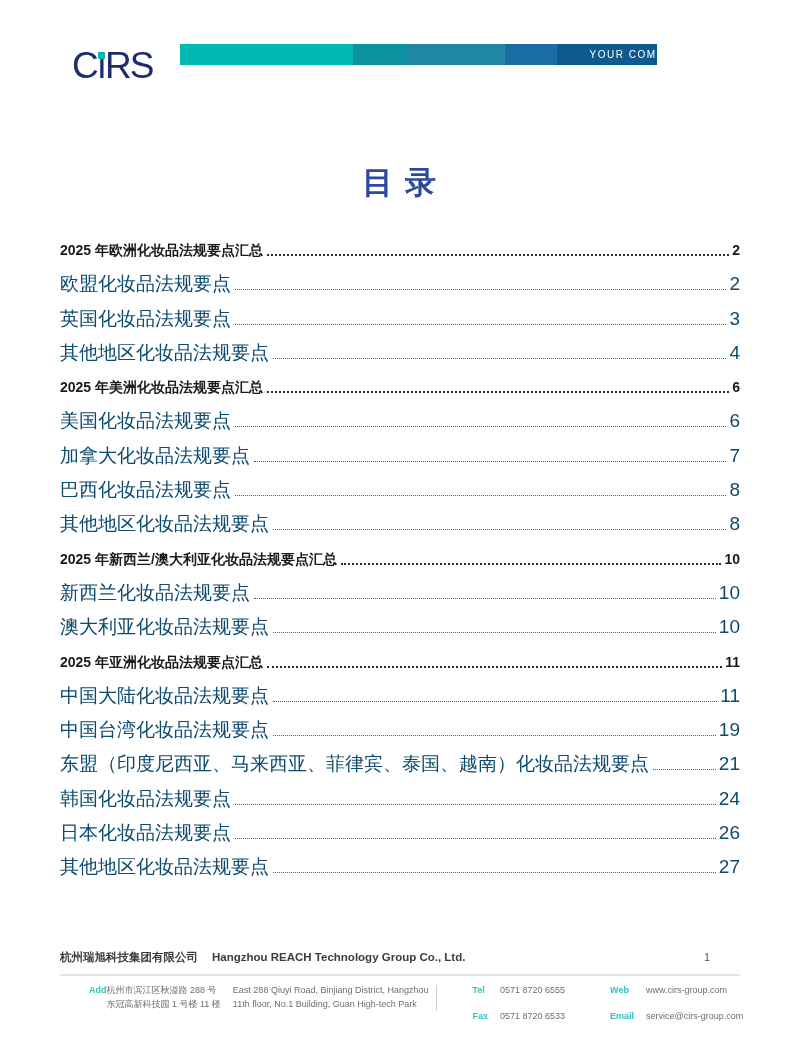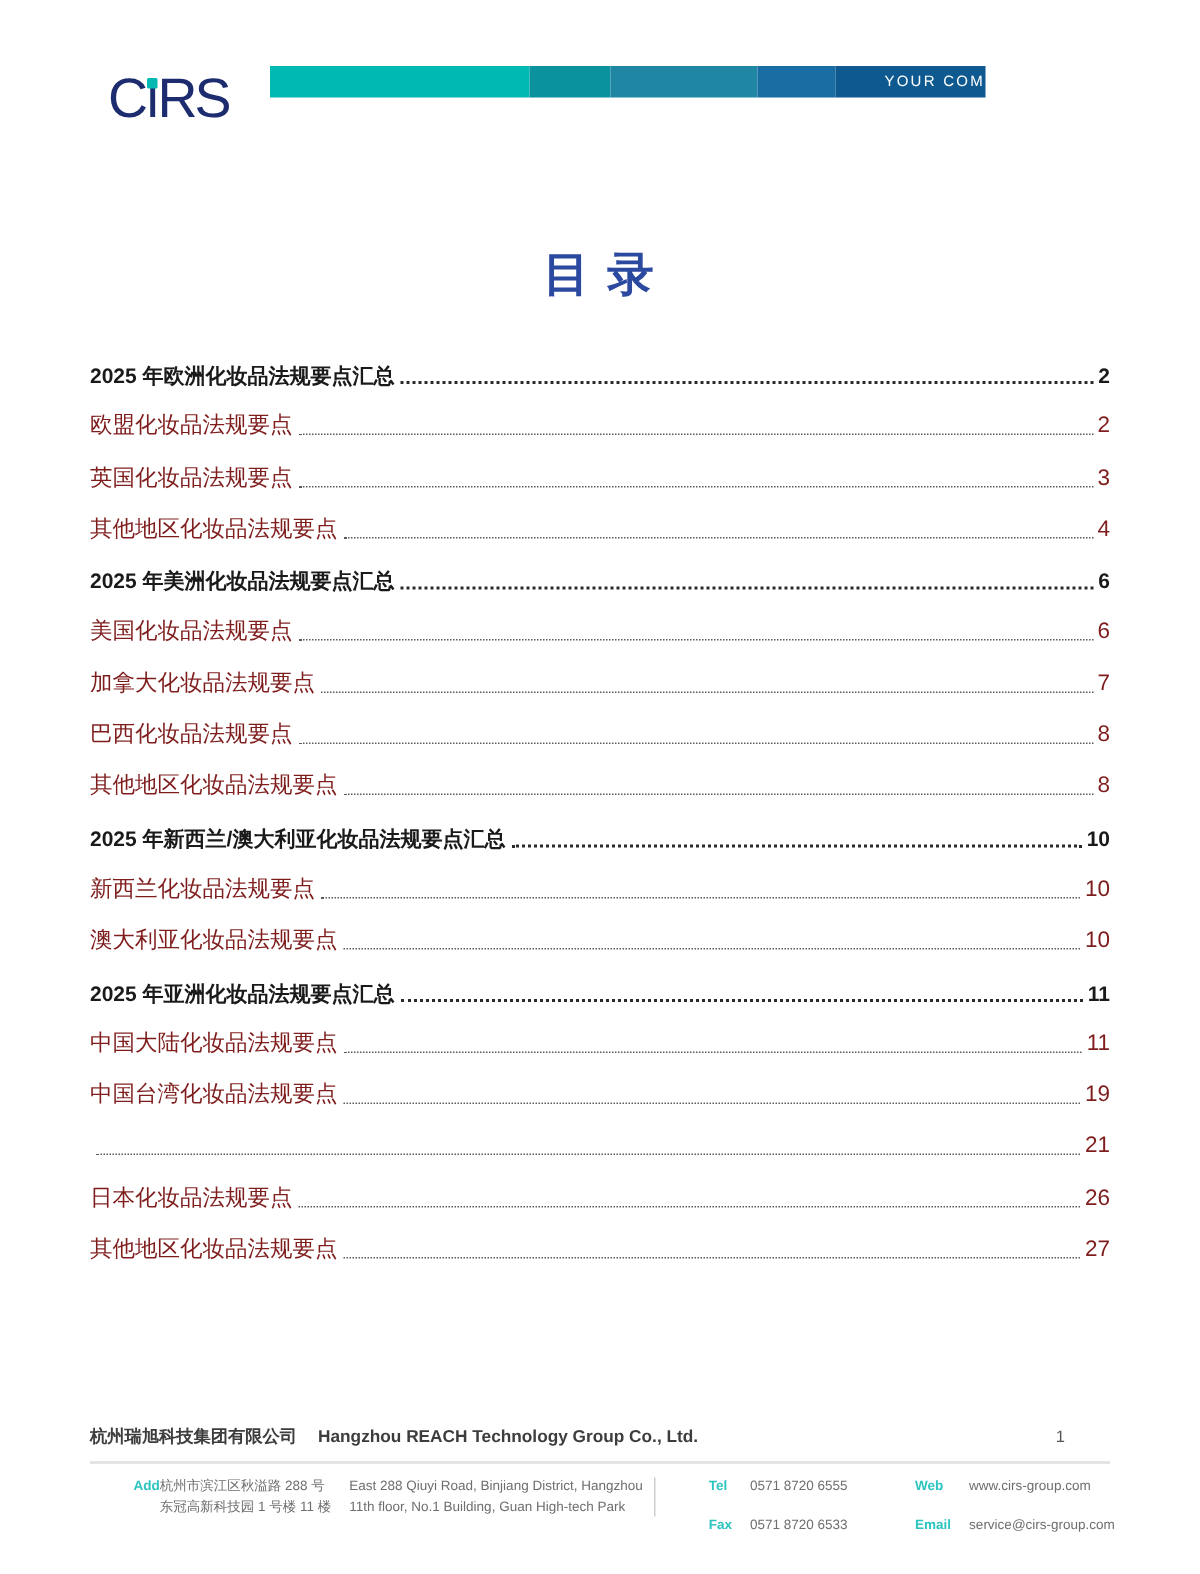--- a/index.html
+++ b/index.html
@@ -77,22 +77,22 @@
     position: absolute;
     top: 240px;
     left: 60px;
     right: 60px;
   }
   .toc-row {
     display: flex;
     align-items: flex-end;
     height: 20px;
     margin-bottom: 14.3px;
-    font-size: 15px;
-    color: #7f1d1d;
+    font-size: 19px;
+    color: #0c4a6e;
     cursor: pointer;
   }
   .toc-row.bold {
     font-weight: 700;
     font-size: 14px;
     color: #1a1a1a;
   }
   .toc-label { white-space: nowrap; line-height: 20px; }
   .toc-leader {
     flex: 1;
@@ -252,22 +252,28 @@
         <span class="toc-label">中国大陆化妆品法规要点</span>
         <span class="toc-leader"></span>
         <span class="toc-page">11</span>
       </div>
       <div class="toc-row">
         <span class="toc-label">中国台湾化妆品法规要点</span>
         <span class="toc-leader"></span>
         <span class="toc-page">19</span>
       </div>
       <div class="toc-row">
+        <span class="toc-label">东盟（印度尼西亚、马来西亚、菲律宾、泰国、越南）化妆品法规要点</span>
         <span class="toc-leader"></span>
         <span class="toc-page">21</span>
+      </div>
+      <div class="toc-row">
+        <span class="toc-label">韩国化妆品法规要点</span>
+        <span class="toc-leader"></span>
+        <span class="toc-page">24</span>
       </div>
       <div class="toc-row">
         <span class="toc-label">日本化妆品法规要点</span>
         <span class="toc-leader"></span>
         <span class="toc-page">26</span>
       </div>
       <div class="toc-row">
         <span class="toc-label">其他地区化妆品法规要点</span>
         <span class="toc-leader"></span>
         <span class="toc-page">27</span>

